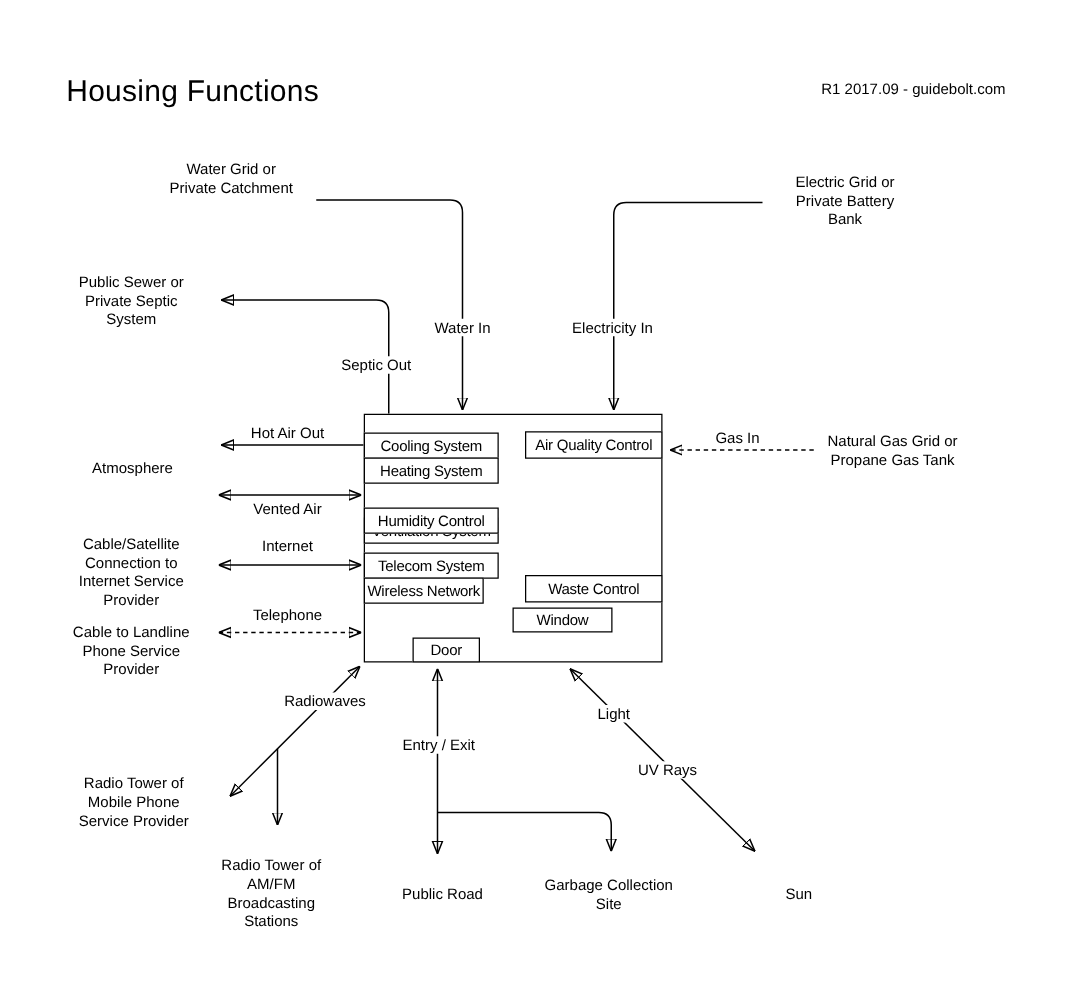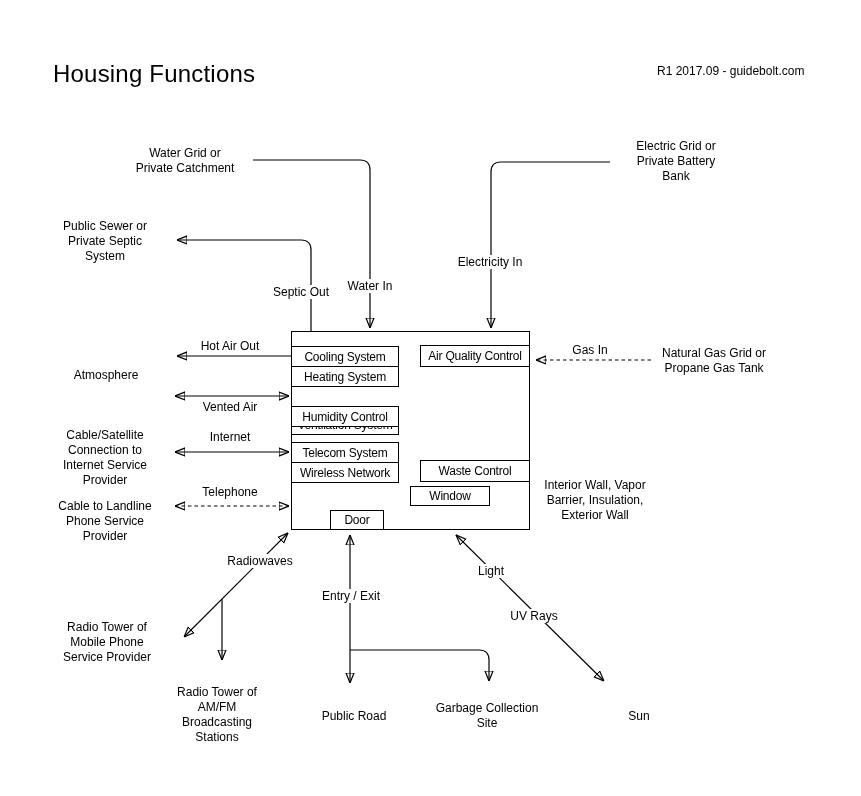--- a/index.html
+++ b/index.html
@@ -55,62 +55,59 @@
   </svg>
 
   <div class="box house" style="left:291px; top:331px; width:239px; height:199px;"></div>
 
   <div class="box" style="left:291px; top:346px; width:108px; height:21px;">Cooling System</div>
   <div class="box" style="left:291px; top:366px; width:108px; height:21px;">Heating System</div>
   <div class="box" style="left:291px; top:386px; width:108px; height:21px;margin-top:28px;">Ventilation System</div>
   <div class="box" style="left:291px; top:406px; width:108px; height:21px;">Humidity Control</div>
 
   <div class="box" style="left:291px; top:442px; width:108px; height:21px;">Telecom System</div>
-  <div class="box" style="left:291px; top:462px; width:108px; height:21px;">Wireless Network</div>
+  <div class="box" style="left:291px; top:462px; width:96px; height:21px;">Wireless Network</div>
 
   <div class="box" style="left:420px; top:345px; width:110px; height:22px;">Air Quality Control</div>
   <div class="box" style="left:420px; top:460px; width:110px; height:22px;">Waste Control</div>
 
   <div class="box" style="left:330px; top:510px; width:54px; height:20px;">Door</div>
   <div class="box" style="left:410px; top:486px; width:80px; height:20px;">Window</div>
 
-  <div class="lbl" style="left:185px; top:161px;">Water Grid or
+  <div class="lbl" style="left:185px; top:143px;">Water Grid or
 Private Catchment</div>
   <div class="lbl" style="left:676px; top:161px;">Electric Grid or
 Private Battery
 Bank</div>
   <div class="lbl" style="left:105px; top:241px;">Public Sewer or
 Private Septic
 System</div>
   <div class="lbl" style="left:106px; top:375px;">Atmosphere</div>
   <div class="lbl" style="left:105px; top:458px;">Cable/Satellite
 Connection to
 Internet Service
 Provider</div>
   <div class="lbl" style="left:105px; top:521px;">Cable to Landline
 Phone Service
 Provider</div>
   <div class="lbl" style="left:714px; top:361px;">Natural Gas Grid or
 Propane Gas Tank</div>
-  <div class="lbl" style="left:595px; top:500px;">Interior Wall, Vapor
-Barrier, Insulation,
-Exterior Wall</div>
   <div class="lbl" style="left:107px; top:642px;">Radio Tower of
 Mobile Phone
 Service Provider</div>
   <div class="lbl" style="left:217px; top:715px;">Radio Tower of
 AM/FM
 Broadcasting
 Stations</div>
   <div class="lbl" style="left:354px; top:716px;">Public Road</div>
   <div class="lbl" style="left:487px; top:716px;">Garbage Collection
 Site</div>
   <div class="lbl" style="left:639px; top:716px;">Sun</div>
 
-  <div class="lbl flow" style="left:370px; top:262px;margin-top:24px;">Water In</div>
+  <div class="lbl flow" style="left:370px; top:262px;">Water In</div>
   <div class="lbl flow" style="left:490px; top:262px;">Electricity In</div>
   <div class="lbl flow" style="left:301px; top:292px;">Septic Out</div>
   <div class="lbl flow" style="left:230px; top:346px;">Hot Air Out</div>
   <div class="lbl flow" style="left:230px; top:387px;margin-top:20px;">Vented Air</div>
   <div class="lbl flow" style="left:230px; top:437px;">Internet</div>
   <div class="lbl flow" style="left:230px; top:492px;">Telephone</div>
   <div class="lbl flow" style="left:590px; top:350px;">Gas In</div>
   <div class="lbl flow" style="left:260px; top:561px;">Radiowaves</div>
   <div class="lbl flow" style="left:351px; top:596px;">Entry / Exit</div>
   <div class="lbl flow" style="left:491px; top:571px;">Light</div>

